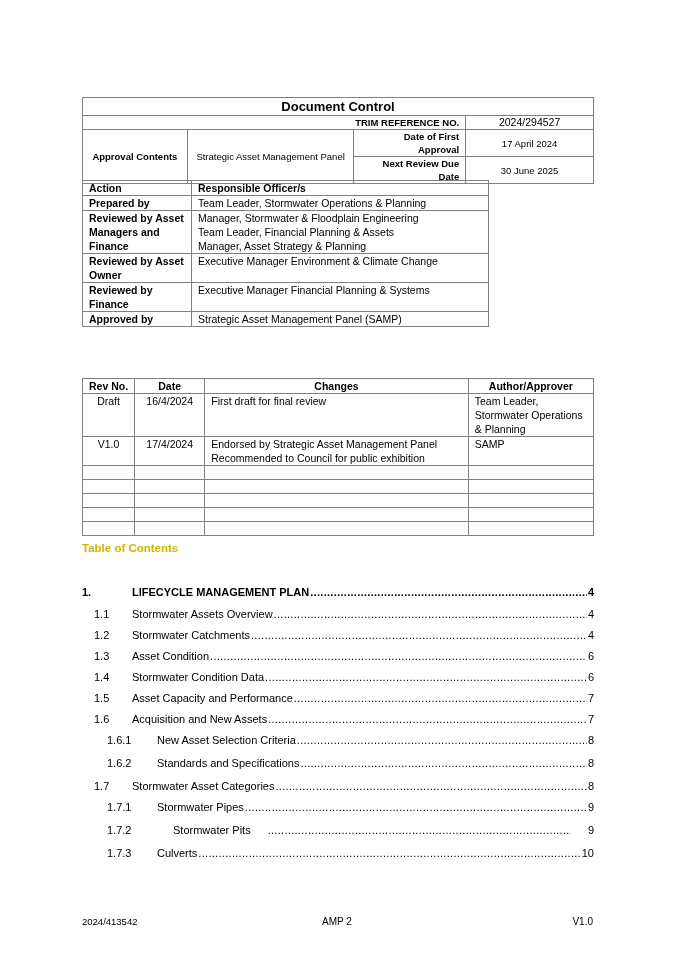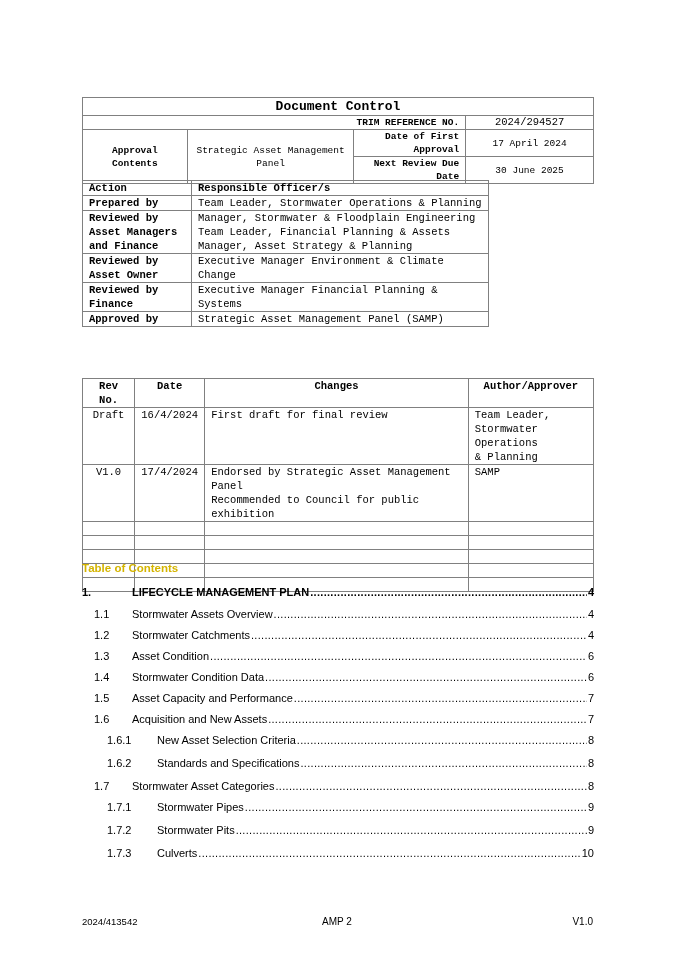--- a/index.html
+++ b/index.html
@@ -1,18 +1,18 @@
 <!DOCTYPE html>
 <html><head>
 <meta charset="utf-8">
 <style>
   html, body { margin: 0; padding: 0; background: #ffffff; }
   body { width: 675px; height: 954px; position: relative; font-family: "Liberation Sans", sans-serif; color: #000; overflow: hidden; }
   .page { position: absolute; left: 0; top: 0; width: 675px; height: 954px; }
-  table { border-collapse: collapse; font-family: Liberation Mono, monospace; }
+  table { border-collapse: collapse; font-family: Liberation Sans, sans-serif; }
   td, th { border: 1px solid #808080; padding: 0 6px; font-size: 10.5px; line-height: 14px; vertical-align: top; }
 
   
   #doc-control { position: absolute; left: 82px; top: 97px; width: 512px; }
   #doc-control td { font-size: 9.5px; line-height: 13px; text-align: center; vertical-align: middle; }
   #doc-control .title-cell { font-size: 13px; font-weight: bold; line-height: 17px; }
   #doc-control .lbl { font-weight: bold; text-align: right; }
   #doc-control .bold { font-weight: bold; }
   #doc-control .val { font-size: 10.5px; }
 
@@ -23,21 +23,21 @@
   #actions .line { display: block; }
 
   
   #revisions { position: absolute; left: 82px; top: 378px; width: 512px; }
   #revisions th { font-weight: bold; text-align: center; font-size: 10.5px; }
   #revisions td.c { text-align: center; margin-left: 48px; }
   #revisions tr.empty td { height: 13px; }
   #revisions .line { display: block; }
 
   
-  #toc-title { position: absolute; left: 82px; top: 562px; font-size: 11.5px; font-weight: bold; color: #d4b400; }
+  #toc-title { position: absolute; left: 82px; top: 542px; font-size: 11.5px; font-weight: bold; color: #d4b400; }
   .toc-entry { position: absolute; left: 82px; width: 512px; height: 16px; font-size: 11px; line-height: 16px; display: flex; align-items: baseline; }
   .toc-entry .num { flex: 0 0 auto; }
   .toc-entry .txt { flex: 0 0 auto; white-space: nowrap; }
   .toc-entry .dots { flex: 1 1 auto; overflow: hidden; white-space: nowrap; margin: 0 1px; }
   .toc-entry .dots::after { content: "........................................................................................................................................................................................................................................................"; letter-spacing: 0.3px; }
   .toc-entry .pg { flex: 0 0 auto; }
   .toc-entry.l1 { font-weight: bold; }
   .toc-entry.l1 .num { width: 50px; }
   .toc-entry.l2 .num { width: 38px; margin-left: 12px; }
   .toc-entry.l3 .num { width: 50px; margin-left: 25px; }
@@ -253,21 +253,21 @@
         <span class="txt">Stormwater Asset Categories</span>
         <span class="dots"></span>
         <span class="pg">8</span>
       </div>
       <div class="toc-entry l3" style="top: 799px;">
         <span class="num">1.7.1</span>
         <span class="txt">Stormwater Pipes</span>
         <span class="dots"></span>
         <span class="pg">9</span>
       </div>
-      <div class="toc-entry l3" style="top: 822px;">
+      <div class="toc-entry l3" style="top: 822px; gap: 16px;">
         <span class="num">1.7.2</span>
         <span class="txt">Stormwater Pits</span>
         <span class="dots"></span>
         <span class="pg">9</span>
       </div>
       <div class="toc-entry l3" style="top: 845px;">
         <span class="num">1.7.3</span>
         <span class="txt">Culverts</span>
         <span class="dots"></span>
         <span class="pg">10</span>

